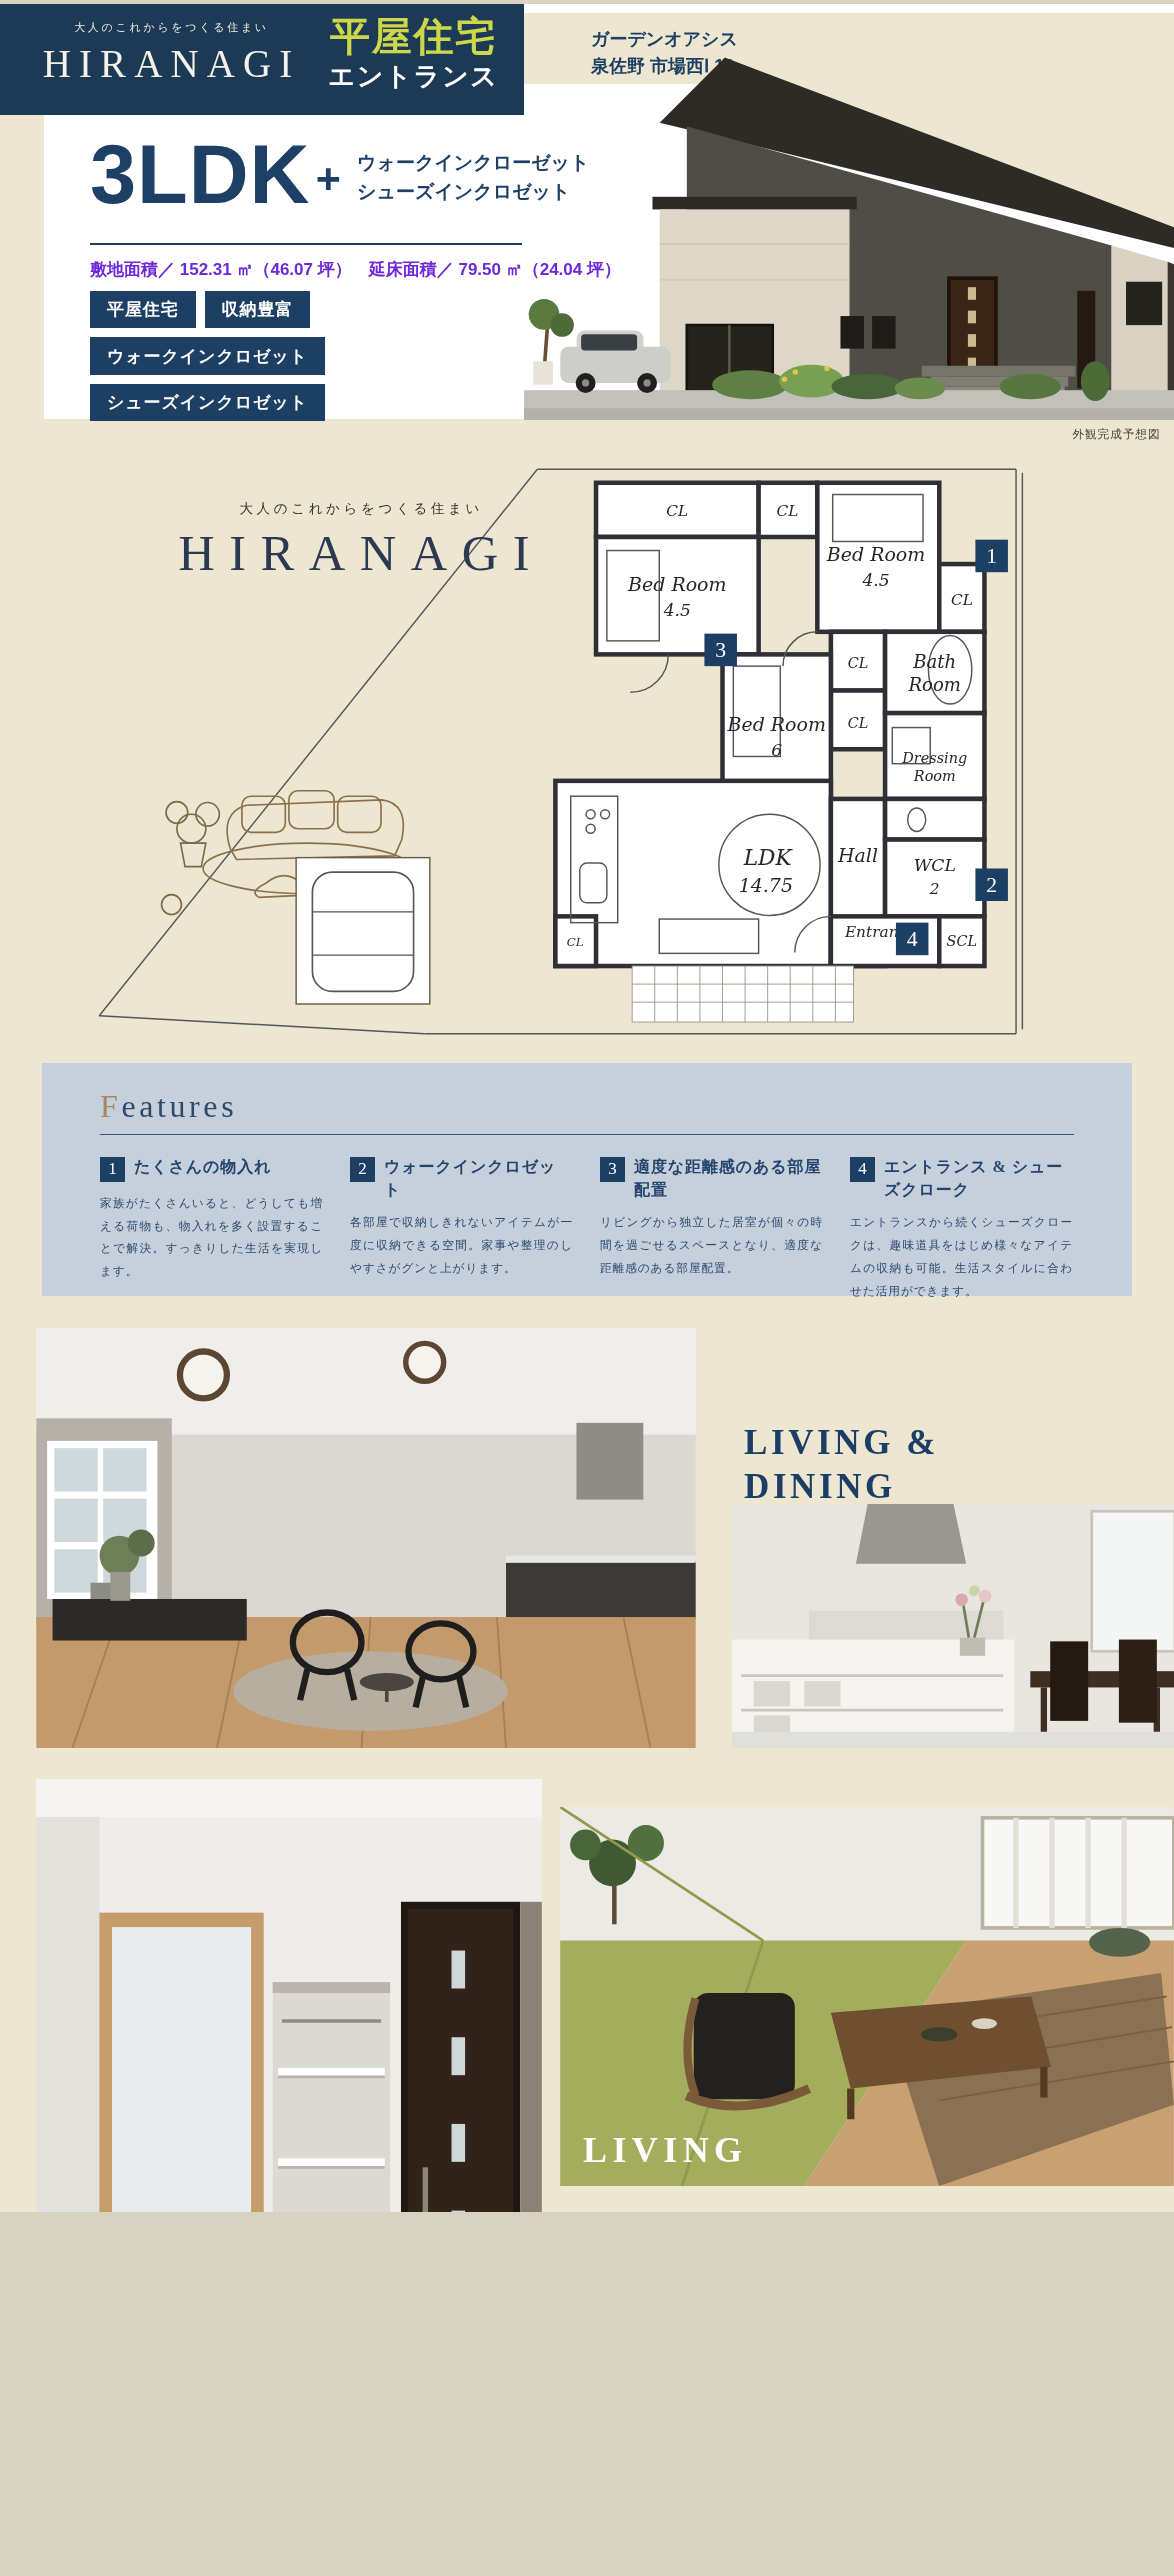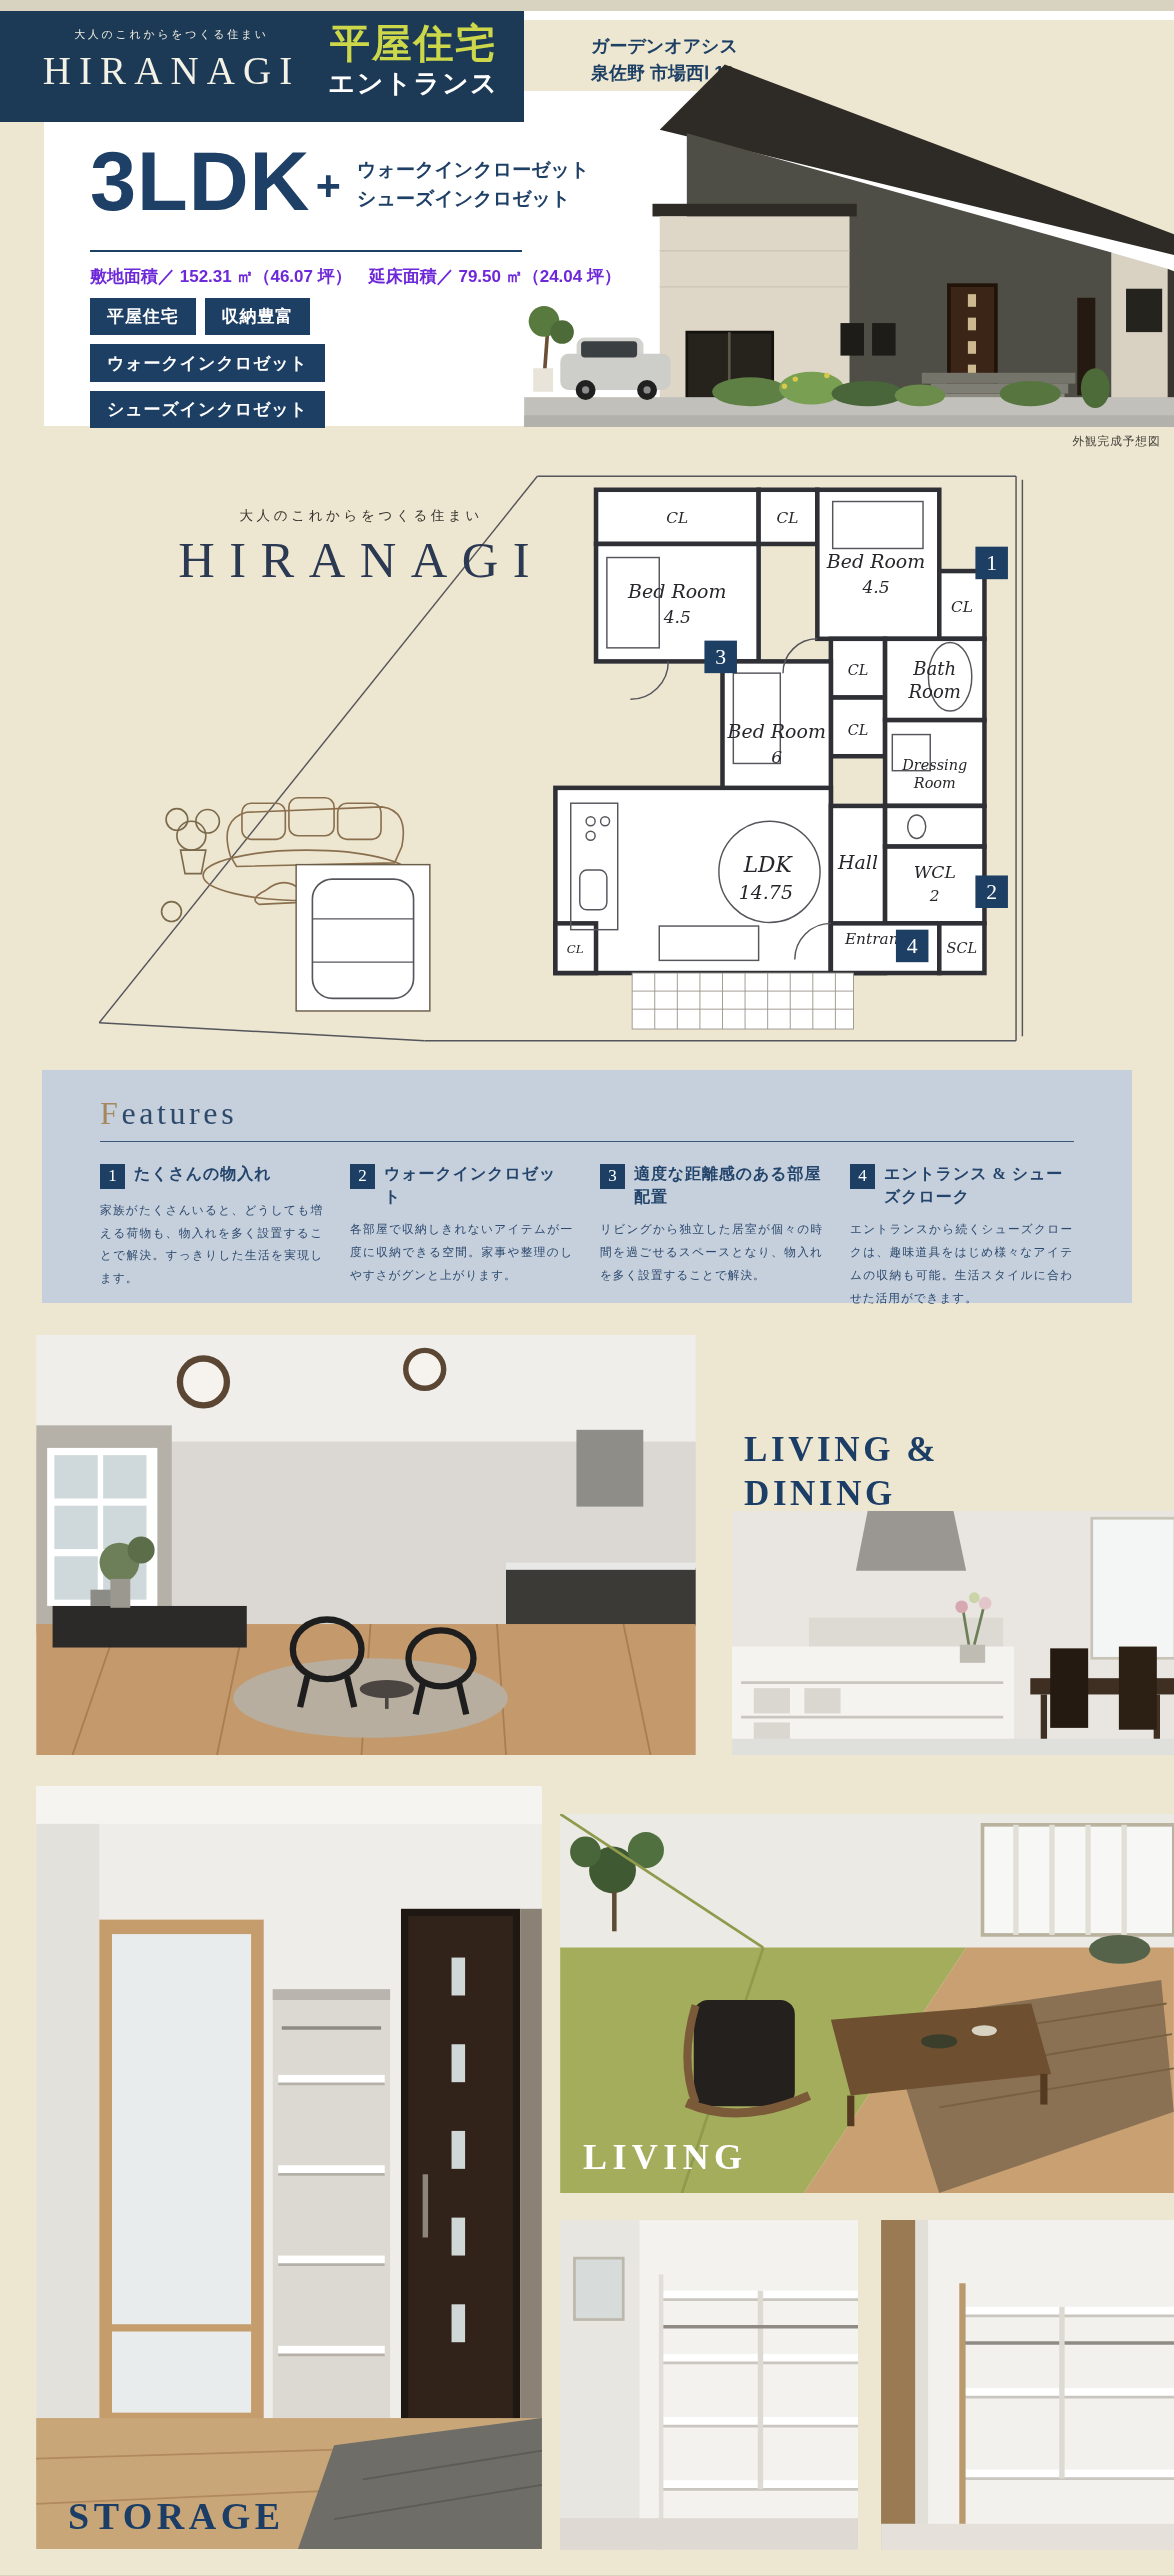--- a/index.html
+++ b/index.html
@@ -1,17 +1,17 @@
 <!DOCTYPE html>
 <html style="font-size:14.5px"><head>
 <meta charset="utf-8">
 <style>
   html,body{margin:0;padding:0;}
   body{background:#d8d2c0;font-family:"Liberation Sans",sans-serif;}
-  #page{position:relative;width:1175px;height:2564px;margin:11px auto;background:#EDE6D0;overflow:hidden;}
+  #page{position:relative;width:1175px;height:2208px;margin:4px auto;background:#EDE6D0;overflow:hidden;}
   .abs{position:absolute;}
 
   
   #header-navy{left:0;top:0;width:524px;height:111px;background:#1C3A55;}
   #logo-block{left:36px;top:16.3px;width:271px;text-align:center;color:#F4F1E6;}
   #logo-tagline{font-size:11px;letter-spacing:2.7px;color:#EFEDE2;}
   #logo-brand{margin-top:5.4px;font-family:"Liberation Serif",serif;font-size:39px;letter-spacing:8.1px;font-weight:400;}
   #header-badge{left:312px;top:9px;width:203px;text-align:center;}
   #badge-line1{font-size:40px;font-weight:bold;color:#CCD74A;letter-spacing:1.8px;line-height:1.15;}
   #badge-line2{font-size:26px;font-weight:bold;color:#FFFFFF;letter-spacing:1.8px;}
@@ -315,21 +315,21 @@
           <div class="feat-num">2</div>
           <div class="feat-title">ウォークインクロゼット</div>
         </div>
         <div class="feat-body">各部屋で収納しきれないアイテムが一度に収納できる空間。家事や整理のしやすさがグンと上がります。</div>
       </div>
       <div class="feat">
         <div class="feat-head">
           <div class="feat-num">3</div>
           <div class="feat-title">適度な距離感のある部屋配置</div>
         </div>
-        <div class="feat-body">リビングから独立した居室が個々の時間を過ごせるスペースとなり、物入れを多く設置することで解決。</div>
+        <div class="feat-body">リビングから独立した居室が個々の時間を過ごせるスペースとなり、適度な距離感のある部屋配置。</div>
       </div>
       <div class="feat">
         <div class="feat-head">
           <div class="feat-num">4</div>
           <div class="feat-title">エントランス &amp; シューズクローク</div>
         </div>
         <div class="feat-body">エントランスから続くシューズクロークは、趣味道具をはじめ様々なアイテムの収納も可能。生活スタイルに合わせた活用ができます。</div>
       </div>
     </div>
   </div>

